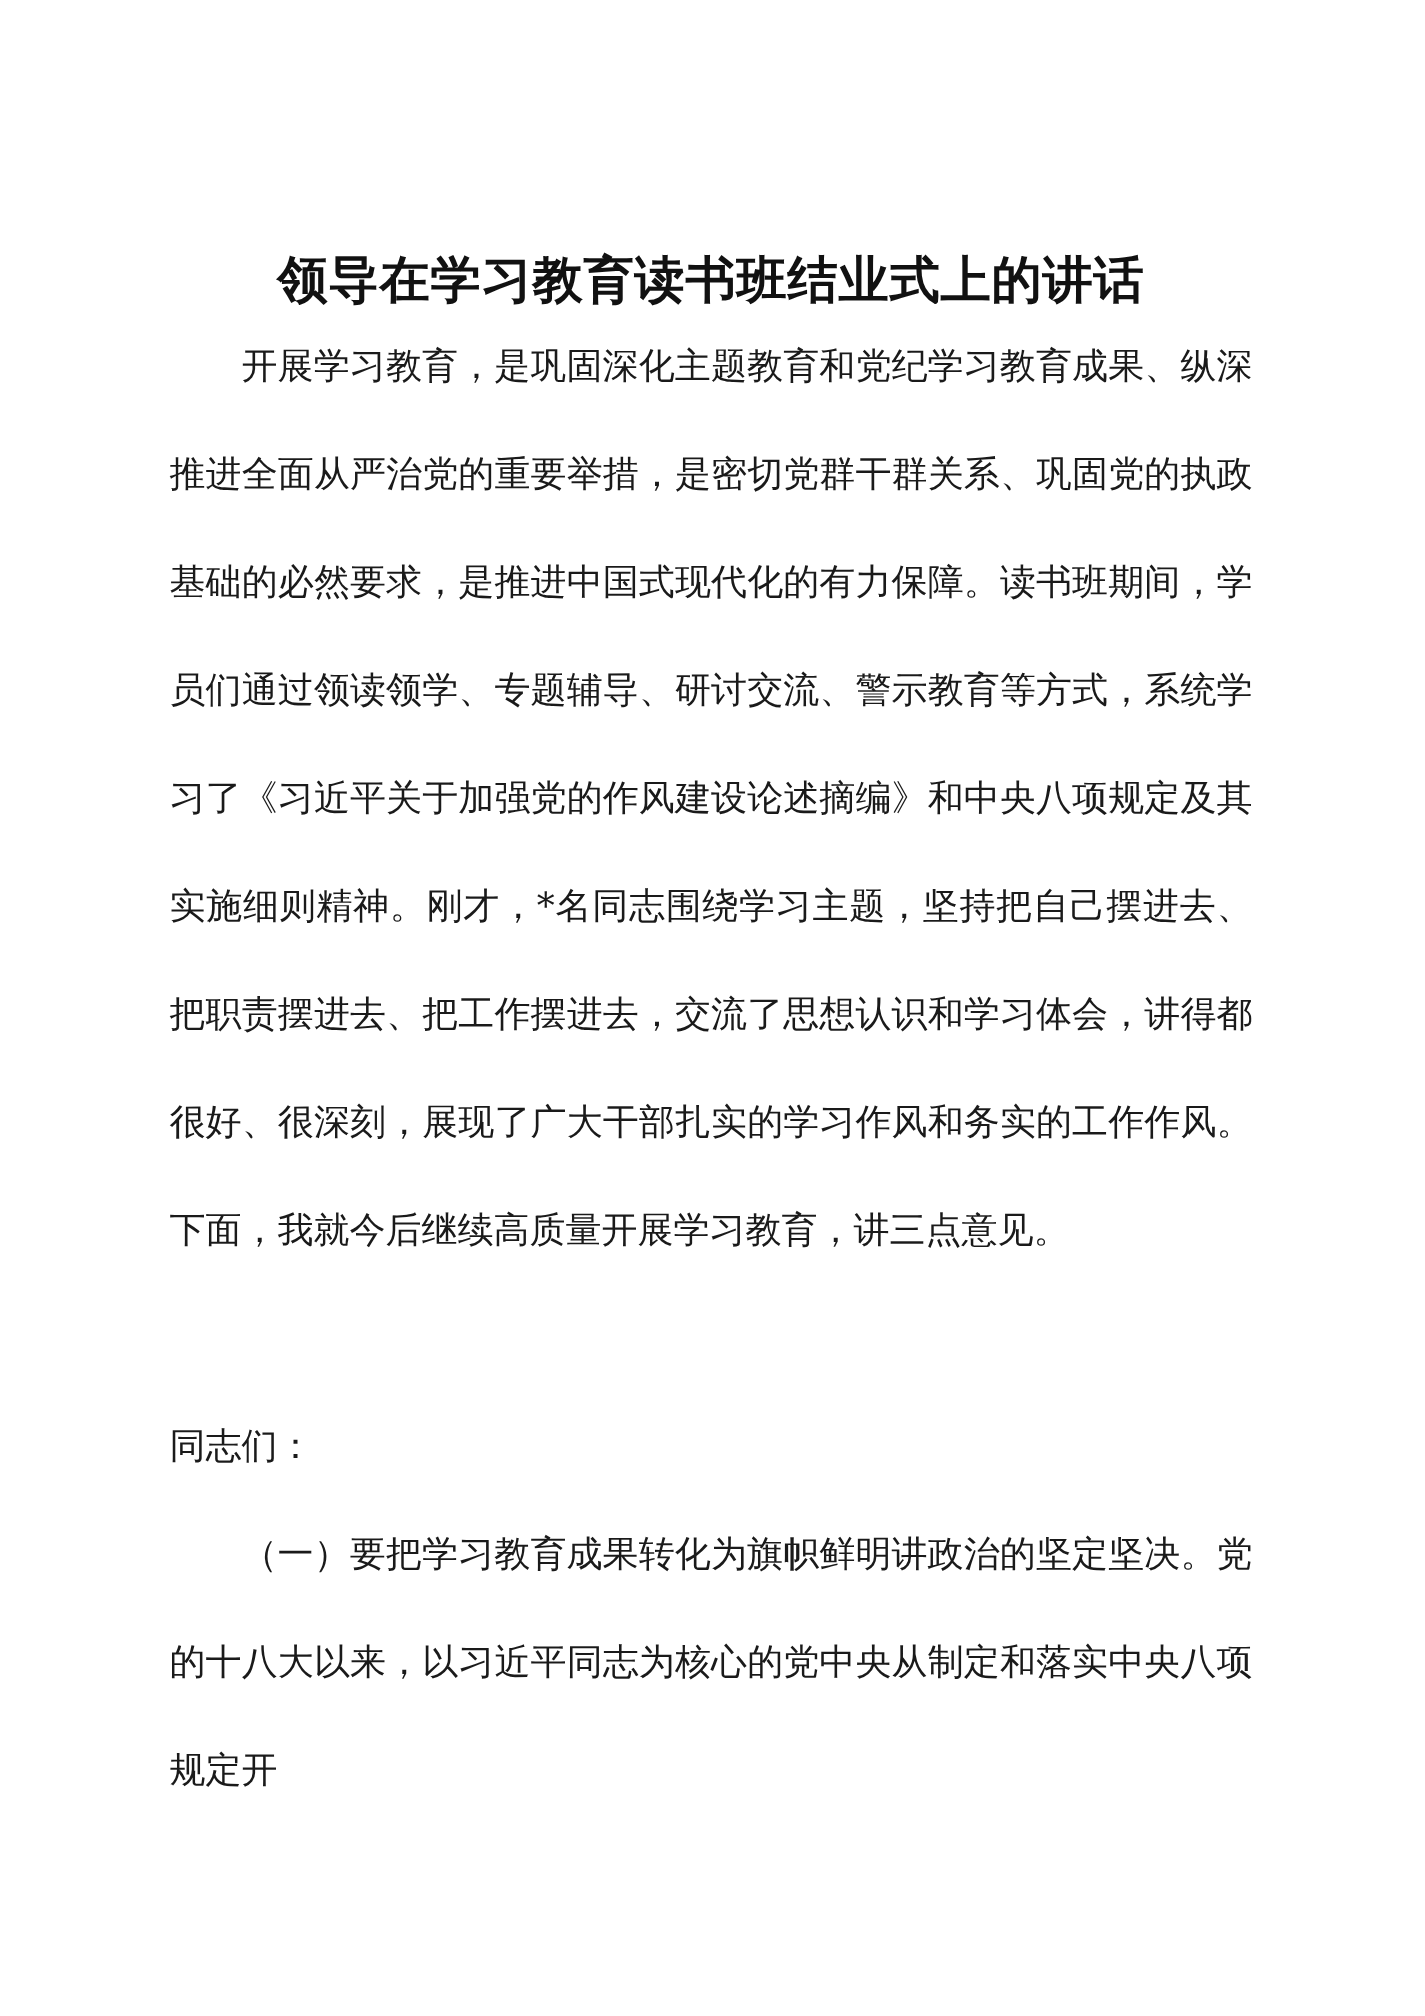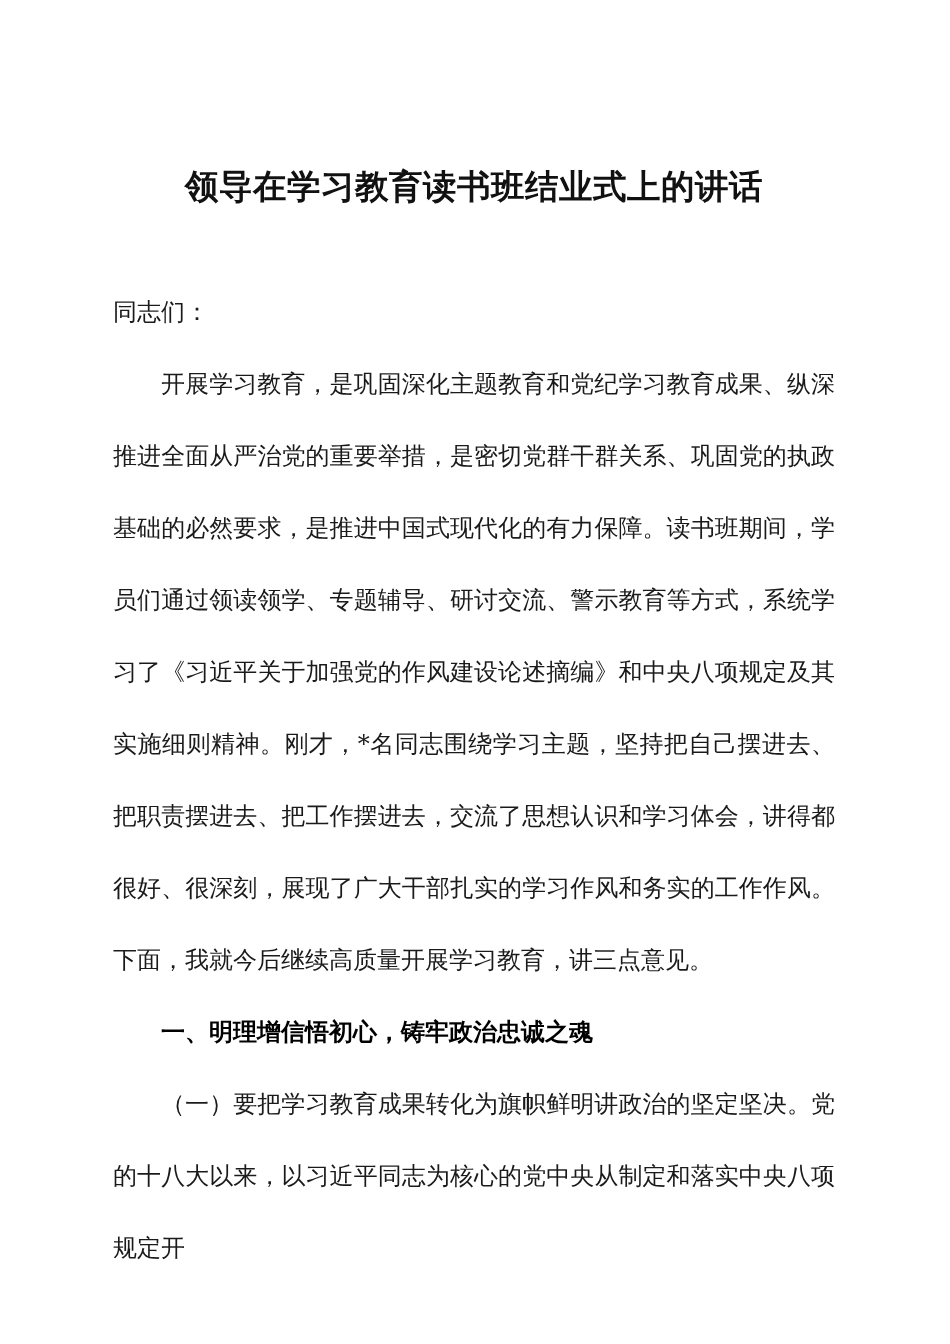--- a/index.html
+++ b/index.html
@@ -72,23 +72,22 @@
   }
 </style>
 </head>
 <body>
 
 <div class="page">
   <div class="doc-body">
 
     <h1 class="doc-title">领导在学习教育读书班结业式上的讲话</h1>
 
+    <p class="para indent">开展学习教育，是巩固深化主题教育和党纪学习教育成果、纵深推进全面从严治党的重要举措，是密切党群干群关系、巩固党的执政基础的必然要求，是推进中国式现代化的有力保障。读书班期间，学员们通过领读领学、专题辅导、研讨交流、警示教育等方式，系统学习了《习近平关于加强党的作风建设论述摘编》和中央八项规定及其实施细则精神。刚才，*名同志围绕学习主题，坚持把自己摆进去、把职责摆进去、把工作摆进去，交流了思想认识和学习体会，讲得都很好、很深刻，展现了广大干部扎实的学习作风和务实的工作作风。下面，我就今后继续高质量开展学习教育，讲三点意见。</p>
+
     <p class="para salutation">同志们：</p>
 
-    <p class="para indent">开展学习教育，是巩固深化主题教育和党纪学习教育成果、纵深推进全面从严治党的重要举措，是密切党群干群关系、巩固党的执政基础的必然要求，是推进中国式现代化的有力保障。读书班期间，学员们通过领读领学、专题辅导、研讨交流、警示教育等方式，系统学习了《习近平关于加强党的作风建设论述摘编》和中央八项规定及其实施细则精神。刚才，*名同志围绕学习主题，坚持把自己摆进去、把职责摆进去、把工作摆进去，交流了思想认识和学习体会，讲得都很好、很深刻，展现了广大干部扎实的学习作风和务实的工作作风。下面，我就今后继续高质量开展学习教育，讲三点意见。</p>
-
-    <p class="para heading">一、明理增信悟初心，铸牢政治忠诚之魂</p>
 
     <p class="para indent">（一）要把学习教育成果转化为旗帜鲜明讲政治的坚定坚决。党的十八大以来，以习近平同志为核心的党中央从制定和落实中央八项规定开</p>
 
     <div class="page-tail"></div>
   </div>
 </div>
 
 </body></html>

